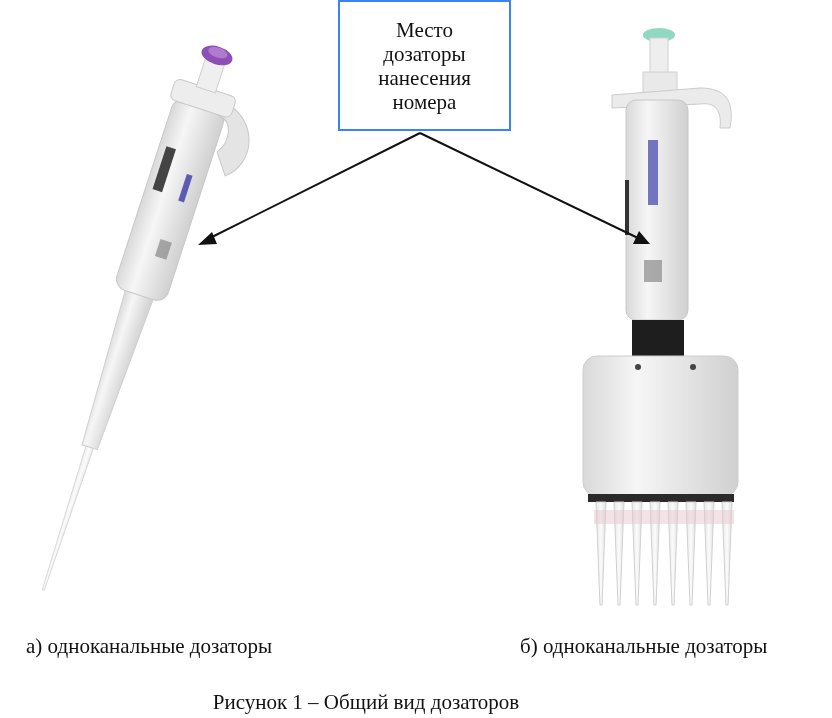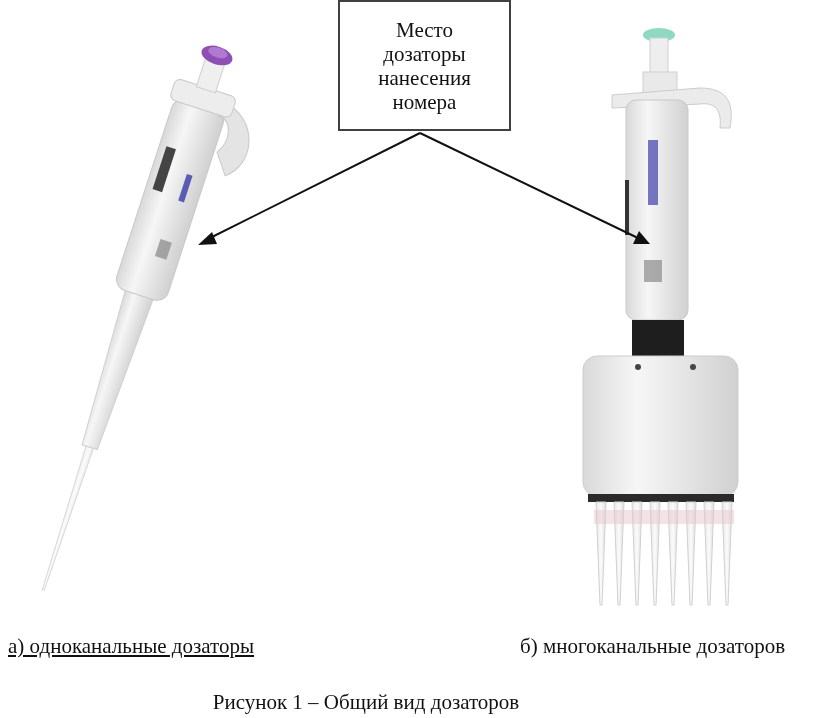--- a/index.html
+++ b/index.html
@@ -1,22 +1,22 @@
 <!DOCTYPE html>
 <html><head>
 <meta charset="utf-8">
 <style>
   html,body{margin:0;padding:0;background:#fff;}
   body{width:832px;height:718px;position:relative;overflow:hidden;font-family:"Liberation Serif","DejaVu Serif",serif;color:#111;}
-  .callout{position:absolute;left:338px;top:0;width:173px;height:131px;border:2px solid #404040;box-sizing:border-box;background:#fff;
+  .callout{position:absolute;left:338px;top:0;width:173px;height:131px;border:2px solid #3b82f6;box-sizing:border-box;background:#fff;
     display:flex;flex-direction:column;align-items:center;justify-content:center;font-size:21px;line-height:24px;text-align:center;}
   .callout span{display:block;}
   svg.overlay{position:absolute;left:0;top:0;}
   .cap{position:absolute;font-size:21px;white-space:nowrap;}
-  #cap-a{left:8px;top:634px;text-decoration:underline;}
+  #cap-a{left:26px;top:634px;}
   #cap-b{left:520px;top:634px;}
   #fig{left:0;width:732px;text-align:center;top:690px;}
 </style>
 </head>
 <body>
 
 <svg class="overlay" width="832" height="718" viewBox="0 0 832 718">
   <defs>
     <linearGradient id="bodyG" x1="0" x2="1">
       <stop offset="0" stop-color="#d9d9d9"></stop>
@@ -97,14 +97,14 @@
 </svg>
 
 <div class="callout">
   <span>Место</span>
   <span>дозаторы</span>
   <span>нанесения</span>
   <span>номера</span>
 </div>
 
 <div class="cap" id="cap-a">а) одноканальные дозаторы</div>
-<div class="cap" id="cap-b">б) многоканальные дозаторов</div>
+<div class="cap" id="cap-b">б) одноканальные дозаторы</div>
 <div class="cap" id="fig">Рисунок 1 – Общий вид дозаторов</div>
 
 </body></html>

